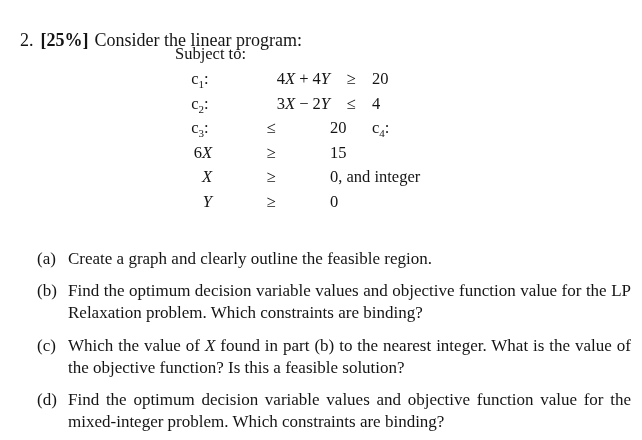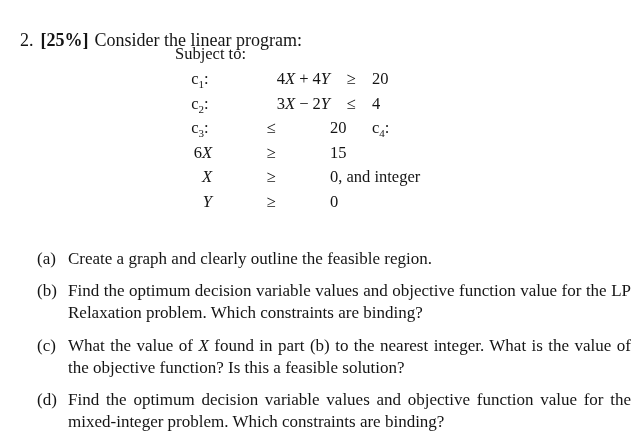--- a/index.html
+++ b/index.html
@@ -112,19 +112,19 @@
   <div class="item">
     <span class="item-label">(a)</span>
     <span>Create a graph and clearly outline the feasible region.</span>
   </div>
   <div class="item">
     <span class="item-label">(b)</span>
     <span>Find the optimum decision variable values and objective function value for the LP Relaxation problem. Which constraints are binding?</span>
   </div>
   <div class="item">
     <span class="item-label">(c)</span>
-    <span>What the value of </span><span class="mvar">X</span><span> found in part (b) to the nearest integer. What is the value of the objective function? Is this a feasible solution?</span>
+    <span>Which the value of </span><span class="mvar">X</span><span> found in part (b) to the nearest integer. What is the value of the objective function? Is this a feasible solution?</span>
   </div>
   <div class="item">
     <span class="item-label">(d)</span>
     <span>Find the optimum decision variable values and objective function value for the mixed-integer problem. Which constraints are binding?</span>
   </div>
 </div>
 
 </body></html>

